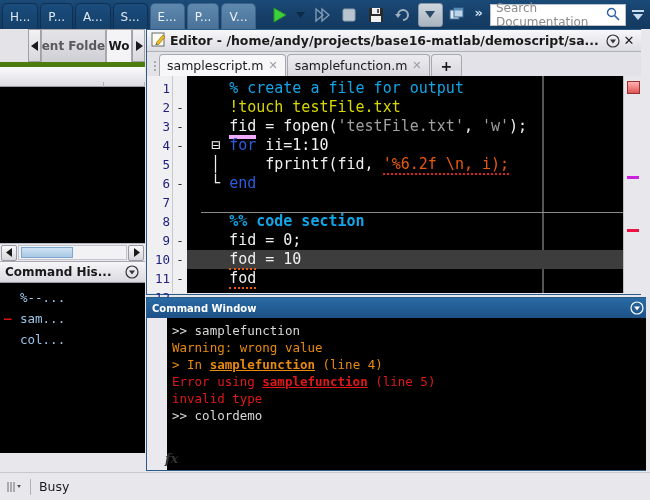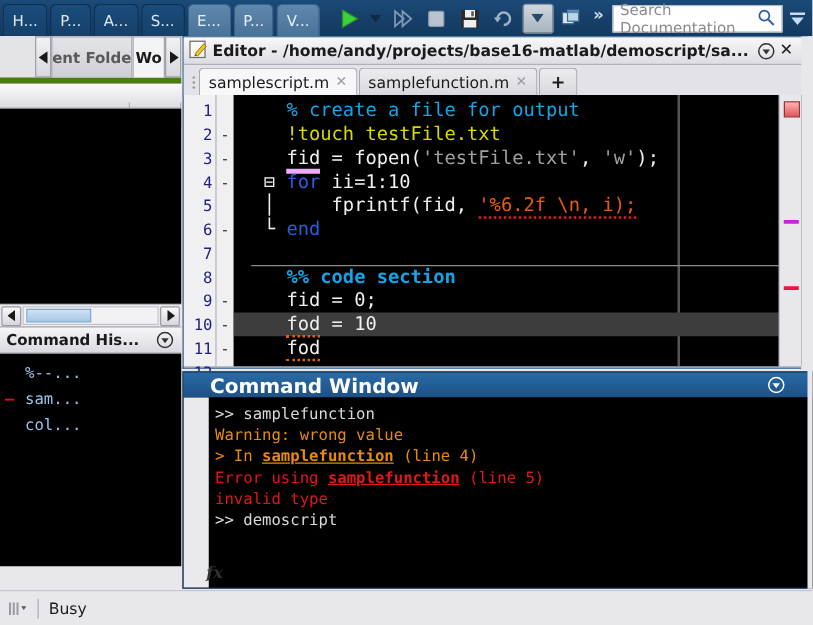--- a/index.html
+++ b/index.html
@@ -164,23 +164,23 @@
   .tok-str { color: #a0a0a0; }
   .tok-strerr { color: #e85a10; border-bottom: 2px dotted #e02020; text-align: center; }
   .tok-plain { color: #f0f0f0; }
   .tok-under { color: #f0f0f0; border-bottom: 4px solid #f0abfc; }
   .tok-wavy { color: #f0f0f0; border-bottom: 2px dotted #e85a10; }
 
   
   .cmdwin { position: absolute; left: 146px; top: 297px; width: 504px; height: 174px;
     border: 1px solid #2a5c8a; border-right: none; background: #000; }
   .cwhead {
-    height: 20px; display: flex; align-items: center; padding: 0 21px;
+    height: 20px; display: flex; align-items: center; padding: 0 5px;
     background: linear-gradient(180deg, #2a6ba5 0%, #1d5086 100%);
-    color: #fff; font-size: 16px; font-weight: bold;
+    color: #fff; font-size: 10px; font-weight: bold;
   }
   .cwhead .ttl { flex: 1; }
   .cwbody { height: 152px; display: flex; background: #000; }
   .cwgutter { width: 20px; background: #eaeaee; position: relative; }
   .fxicon { position: absolute; bottom: 4px; left: 18px; font-style: italic;
     font-family: "DejaVu Serif", serif; font-size: 13px; font-weight: bold; color: #333; }
   .cwtext { flex: 1; padding: 4px 0 0 5px;
     font-family: "DejaVu Sans Mono", monospace; font-size: 12.5px; }
   .cwline { height: 17px; line-height: 17px; white-space: pre; }
   .cw-prompt { color: #d8d8d8; }
@@ -478,21 +478,21 @@
     <div class="cwbody">
       <div class="cwgutter">
         <span class="fxicon">fx</span>
       </div>
       <div class="cwtext" id="cwout">
           <div class="cwline"><span class="cw-prompt">&gt;&gt; </span><span class="cw-plain">samplefunction</span></div>
           <div class="cwline"><span class="cw-warn">Warning: wrong value</span></div>
           <div class="cwline"><span class="cw-warn">&gt; In </span><span class="cw-warnb">samplefunction</span><span class="cw-warn"> (line 4)</span></div>
           <div class="cwline"><span class="cw-err">Error using </span><span class="cw-errb">samplefunction</span><span class="cw-err"> (line 5)</span></div>
           <div class="cwline"><span class="cw-err">invalid type</span></div>
-          <div class="cwline"><span class="cw-prompt">&gt;&gt; </span><span class="cw-plain">demoscript</span></div>
+          <div class="cwline"><span class="cw-prompt">&gt;&gt; </span><span class="cw-plain">colordemo</span></div>
         </div>
     </div>
   </div>
 
   <div class="rightedge"></div>
 
   <div class="statusbar">
     <span class="resizegrip">
       <svg width="16" height="14" viewBox="0 0 16 14">
         <line x1="2" y1="2" x2="2" y2="12" stroke="#9a9aa2" stroke-width="1.6"></line>

